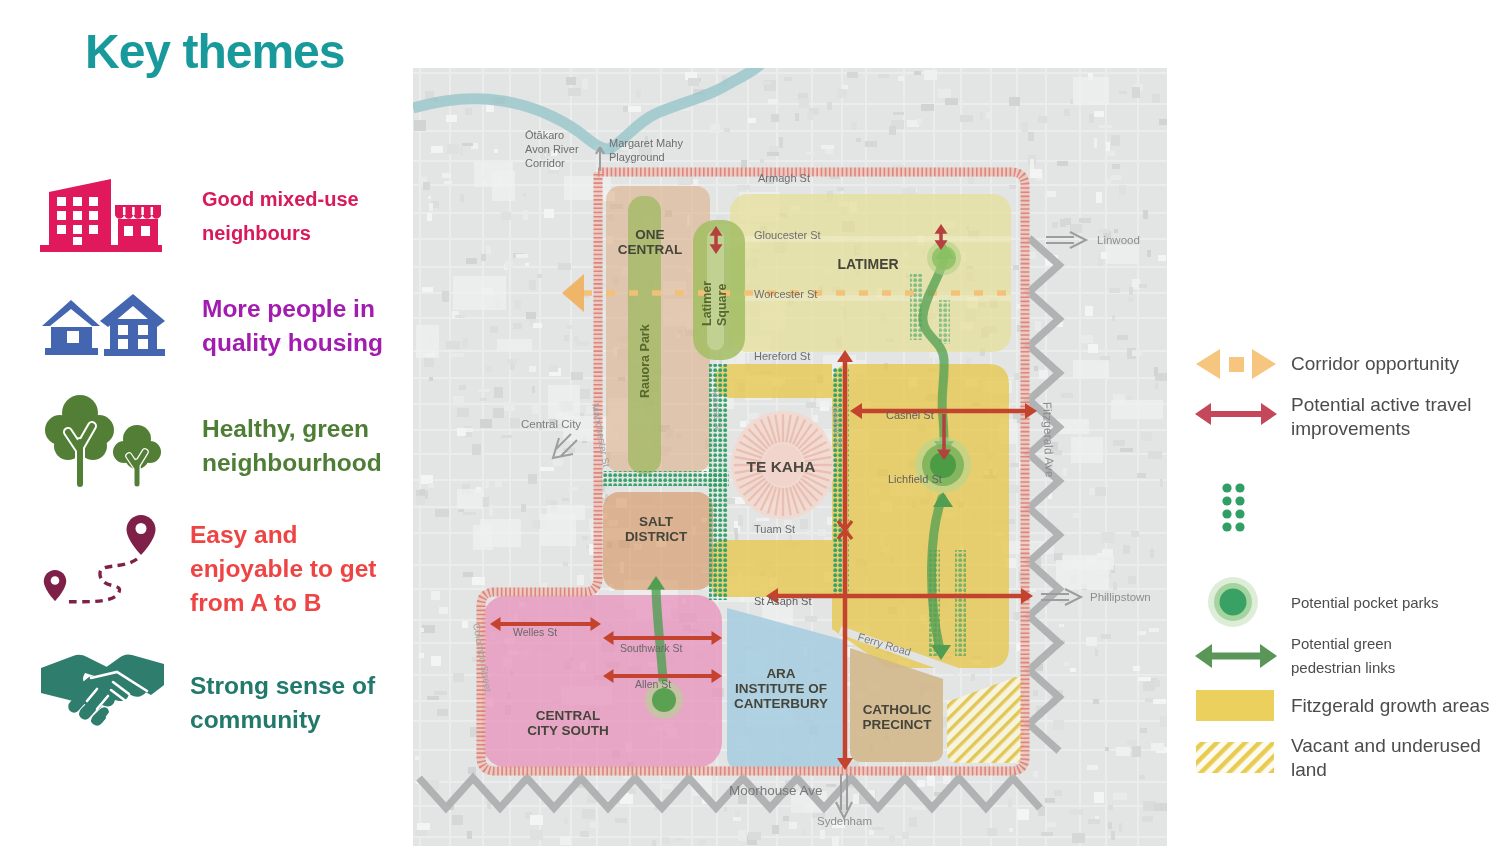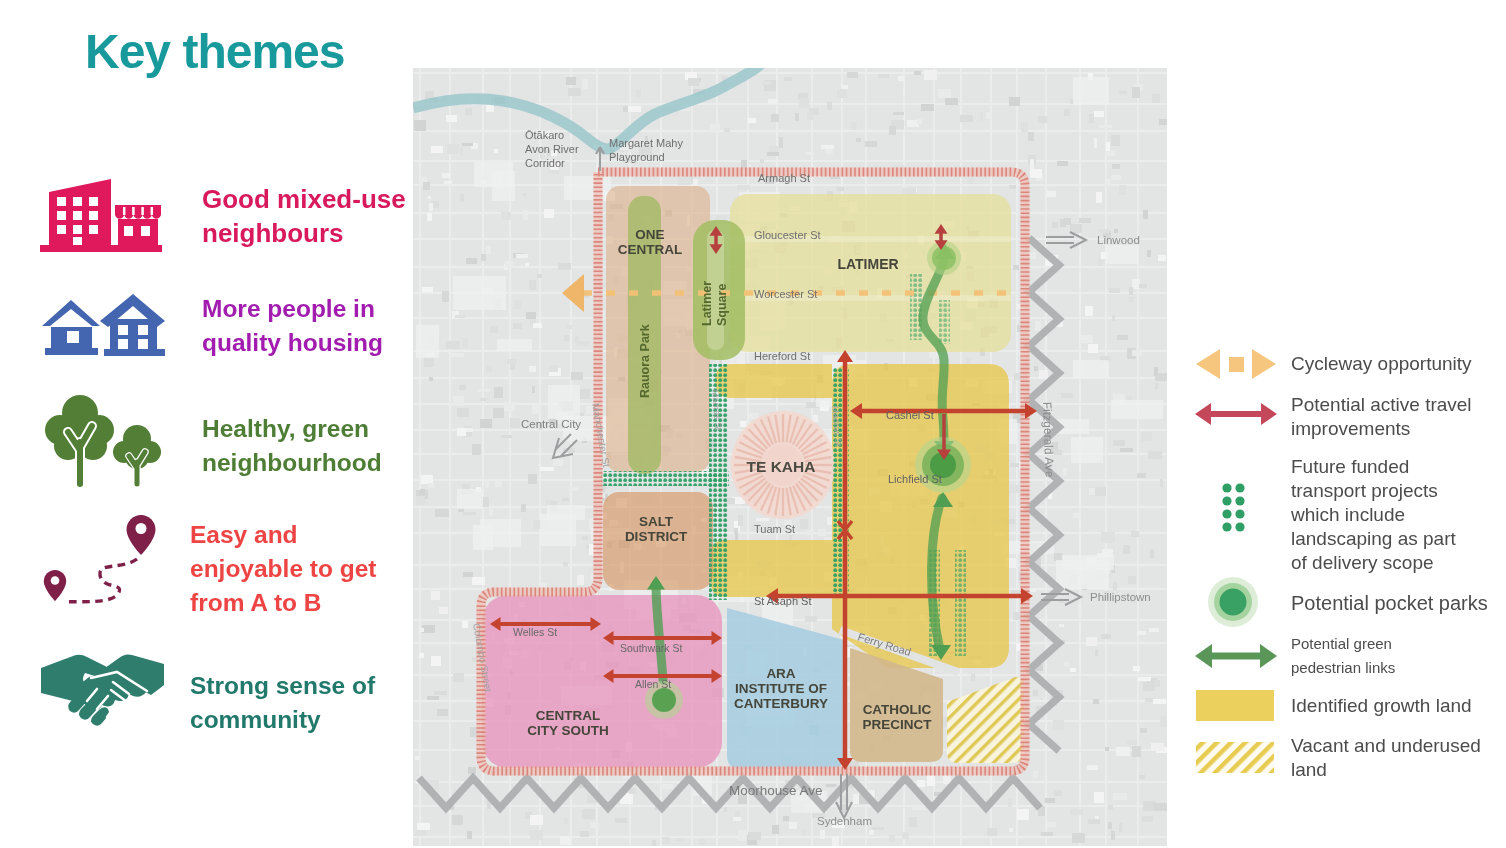--- a/index.html
+++ b/index.html
@@ -28,21 +28,21 @@
           <rect x="101" y="51" width="9" height="10"></rect>
         </g>
 <path d="M75,30 h46 v10 a5,6 0 0 1 -9.2,0 a5,6 0 0 1 -9.2,0 a5,6 0 0 1 -9.2,0 a5,6 0 0 1 -9.2,0 a5,6 0 0 1 -9.2,0 z" fill="#e0195c"></path>
 <g stroke="#fff" stroke-width="2.5">
           <line x1="84.2" y1="32" x2="84.2" y2="40"></line>
           <line x1="93.4" y1="32" x2="93.4" y2="40"></line>
           <line x1="102.6" y1="32" x2="102.6" y2="40"></line>
           <line x1="111.8" y1="32" x2="111.8" y2="40"></line>
         </g>
 </svg></div>
-    <div style="position:absolute;left:202px;top:182px;font-size:26px;font-weight:bold;line-height:34px;color:#d8195b">Good mixed-use<br>neighbours</div>
+    <div style="position:absolute;left:202px;top:182px;font-size:20px;font-weight:bold;line-height:34px;color:#d8195b">Good mixed-use<br>neighbours</div>
 <div style="position:absolute;left:42px;top:289px"><svg width="123" height="68" viewBox="0 0 123 68">
 <polygon points="0,37 29,11 58,37 50,37 29,20 8,37" fill="#4466b1"></polygon>
 <rect x="9" y="38" width="41" height="21" fill="#4466b1"></rect>
 <rect x="25" y="42" width="12" height="12" fill="#fff"></rect>
 <rect x="3" y="59" width="53" height="7" fill="#4466b1"></rect>
 <polygon points="58,32 91,5 123,32 115,38 91,17 66,38" fill="#4466b1"></polygon>
 <rect x="68" y="30" width="47" height="30" fill="#4466b1"></rect>
 <g fill="#fff">
           <rect x="76" y="36" width="10" height="10"></rect>
           <rect x="96" y="36" width="10" height="10"></rect>
@@ -1311,19 +1311,18 @@
       <polygon points="83,318 66,306 66,330" fill="#5a9657"></polygon>
       <rect x="2" y="352" width="78" height="31" fill="#ecd05e"></rect>
       <rect x="2" y="404" width="78" height="31" fill="url(#lhat)"></rect>
       <defs>
         <pattern id="lhat" width="10" height="10" patternTransform="rotate(45)" patternUnits="userSpaceOnUse">
           <rect width="10" height="10" fill="#fdfbf0"></rect>
           <rect width="4.5" height="10" fill="#e8cc52"></rect>
         </pattern>
       </defs>
     </svg>
-<div style="position:absolute;left:1291px;top:352px;font-size:19px;line-height:24px;color:#4c4c4c">Cycleway opportunity</div>
+<div style="position:absolute;left:1291px;top:352px;font-size:19px;line-height:24px;color:#4c4c4c">Corridor opportunity</div>
     <div style="position:absolute;left:1291px;top:393px;font-size:19px;line-height:24px;color:#4c4c4c">Potential active travel<br>improvements</div>
-    <div style="position:absolute;left:1291px;top:455px;font-size:19px;line-height:24px;color:#4c4c4c">Future funded<br>transport projects<br>which include<br>landscaping as part<br>of delivery scope</div>
-    <div style="position:absolute;left:1291px;top:591px;font-size:20px;line-height:24px;color:#4c4c4c">Potential pocket parks</div>
+    <div style="position:absolute;left:1291px;top:591px;font-size:15px;line-height:24px;color:#4c4c4c">Potential pocket parks</div>
     <div style="position:absolute;left:1291px;top:632px;font-size:15px;line-height:24px;color:#4c4c4c">Potential green<br>pedestrian links</div>
-    <div style="position:absolute;left:1291px;top:694px;font-size:19px;line-height:24px;color:#4c4c4c">Identified growth land</div>
+    <div style="position:absolute;left:1291px;top:694px;font-size:19px;line-height:24px;color:#4c4c4c">Fitzgerald growth areas</div>
     <div style="position:absolute;left:1291px;top:734px;font-size:19px;line-height:24px;color:#4c4c4c">Vacant and underused<br>land</div>
 </div>
 </body></html>

